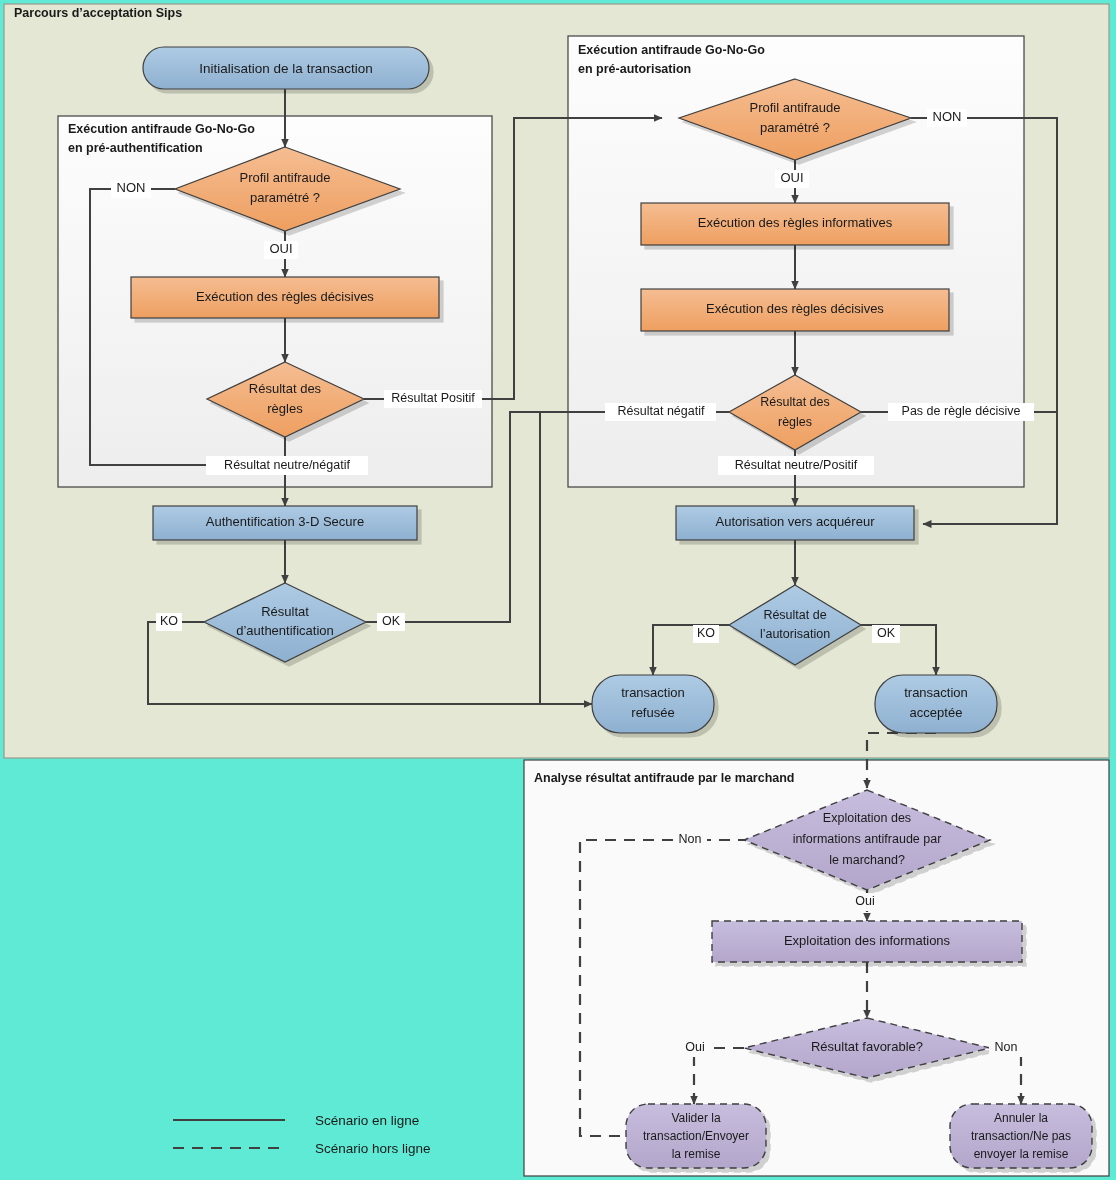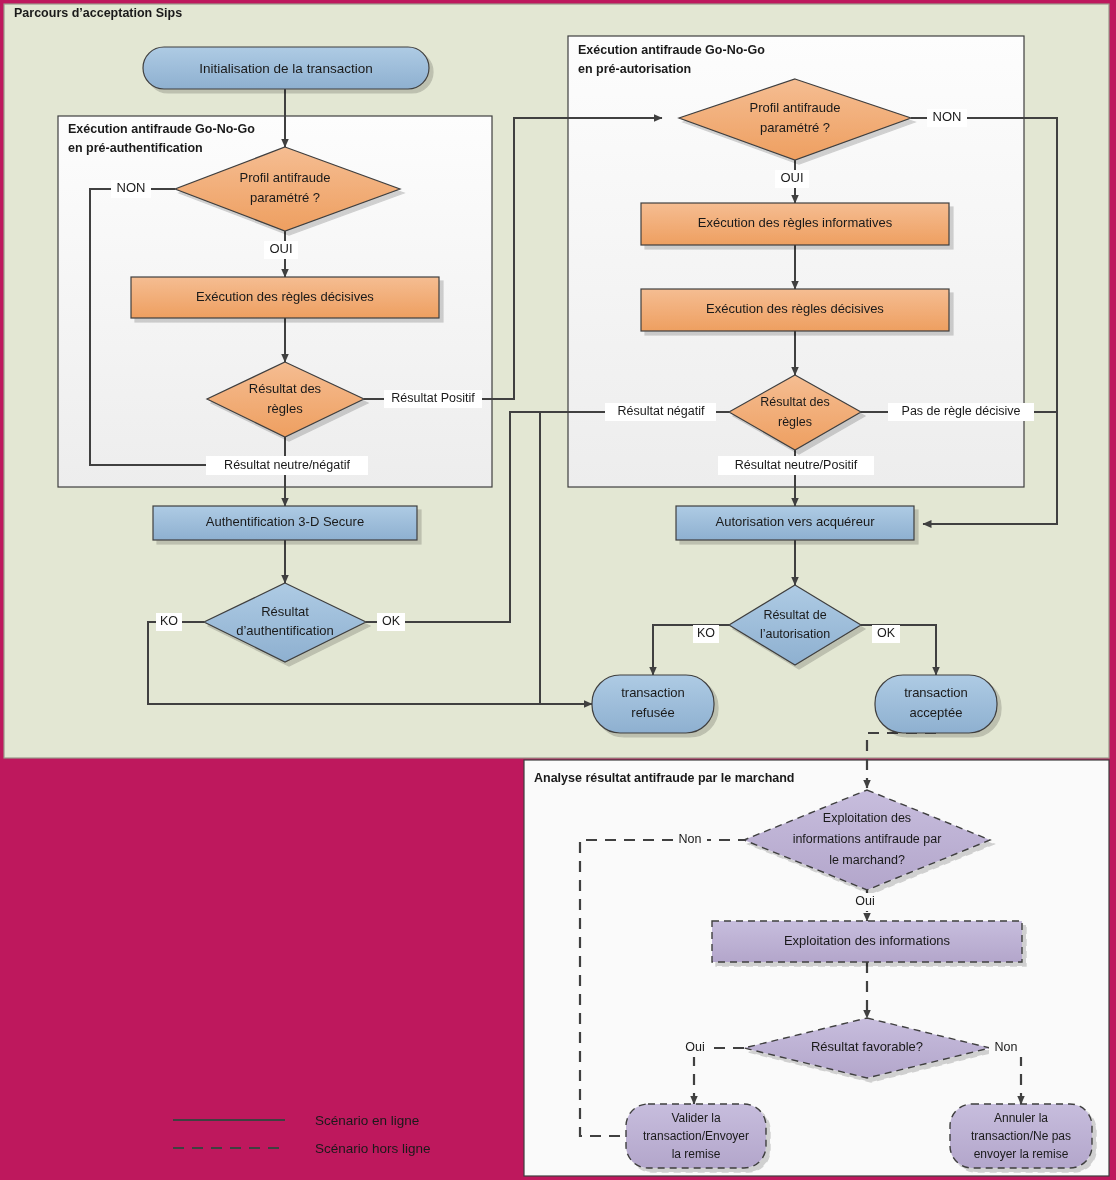--- a/index.html
+++ b/index.html
@@ -1,17 +1,17 @@
 <!DOCTYPE html>
 <html><head>
 <meta charset="utf-8">
 <style>
   html,body{margin:0;padding:0;background:#ffffff;}
   body{font-family:"Liberation Sans", sans-serif;}
-  #stage{position:relative;width:1116px;height:1180px;overflow:hidden;background:#be185d;}
+  #stage{position:relative;width:1116px;height:1180px;overflow:hidden;background:#5eead4;}
   svg{position:absolute;left:0;top:0;width:1116px;height:1180px;}
   .lbl{font-family:"Liberation Sans", sans-serif;}
   text{dominant-baseline:middle;}
 </style>
 </head>
 <body>
 
 <div id="stage">
 <svg viewBox="0 0 1116 1180" xmlns="http://www.w3.org/2000/svg">
   <defs>

